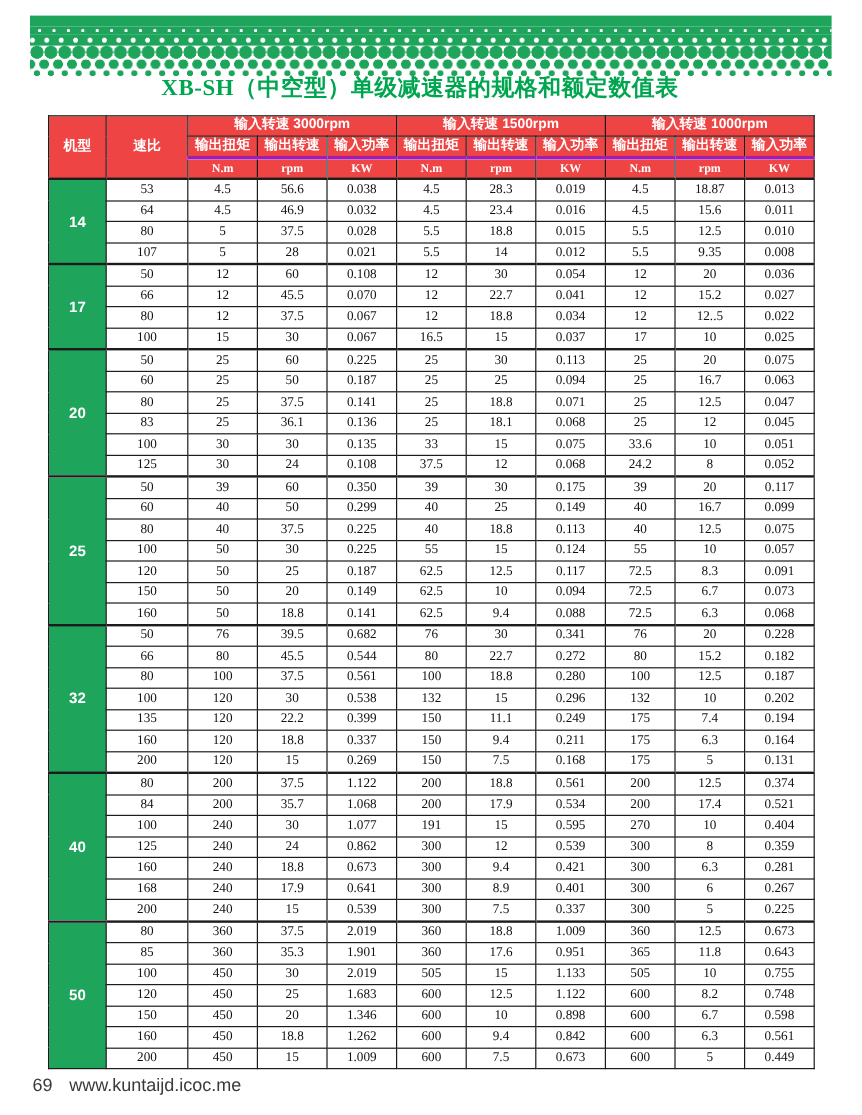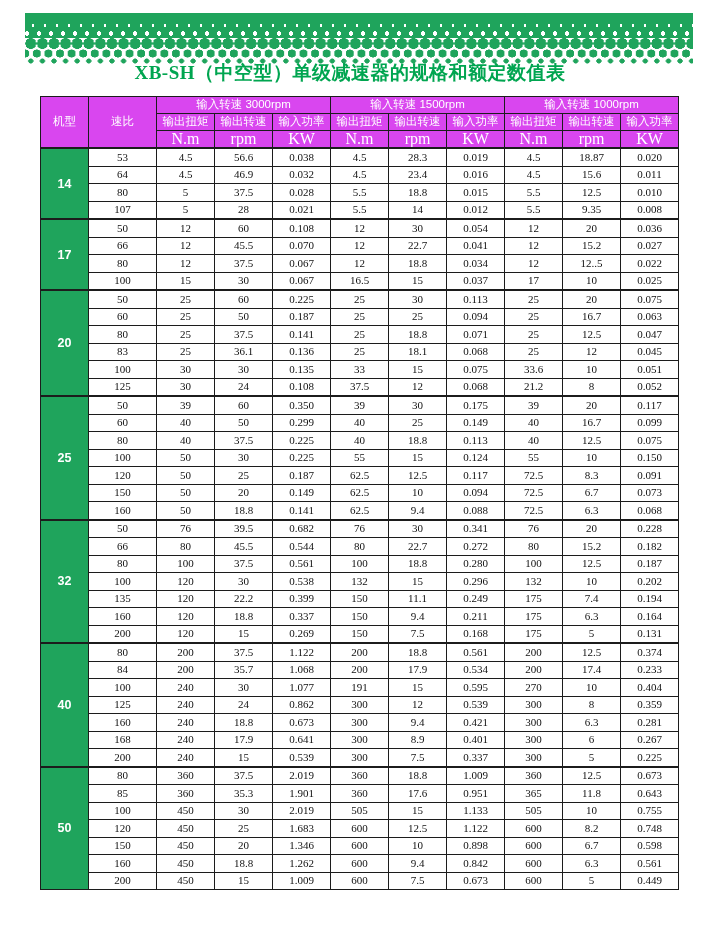--- a/index.html
+++ b/index.html
@@ -38,26 +38,26 @@
   
   table.spec {
     position:absolute; left:40px; top:96px; width:638px;
     border-collapse:collapse; table-layout:fixed;
   }
   table.spec th, table.spec td {
     border:1px solid #1c1c1c; padding:0; text-align:center; vertical-align:middle;
     overflow:hidden; white-space:nowrap;
   }
   thead th {
-    background:#d946ef; color:#ffffff; font-weight:normal;
+    background:#ef4444; color:#ffffff; font-weight:bold;
     font-size:11.5px; height:16px; line-height:1;
   }
   thead tr.units th {
-    border-top:1px solid #a21caf; font-family:"Liberation Serif", serif;
-    font-size:16px; height:15px;
+    border-top:3px solid #a21caf; font-family:"Liberation Serif", serif;
+    font-size:10px; height:15px;
   }
   td.model-cell {
     background:#1fa45c; color:#ffffff; font-weight:bold; font-size:12.5px;
   }
   td.ratio-cell, td.data-cell {
     background:#ffffff; color:#111111; font-family:"Liberation Serif", serif;
     font-size:11px; height:16.5px; line-height:1;
   }
   tr.group-start td { border-top:2px solid #1c1c1c; }
 
@@ -133,21 +133,21 @@
           <td class="model-cell" rowspan="4">14</td>
           <td class="ratio-cell">53</td>
           <td class="data-cell">4.5</td>
           <td class="data-cell">56.6</td>
           <td class="data-cell">0.038</td>
           <td class="data-cell">4.5</td>
           <td class="data-cell">28.3</td>
           <td class="data-cell">0.019</td>
           <td class="data-cell">4.5</td>
           <td class="data-cell">18.87</td>
-          <td class="data-cell">0.020</td>
+          <td class="data-cell">0.013</td>
         </tr>
         <tr>
           <td class="ratio-cell">64</td>
           <td class="data-cell">4.5</td>
           <td class="data-cell">46.9</td>
           <td class="data-cell">0.032</td>
           <td class="data-cell">4.5</td>
           <td class="data-cell">23.4</td>
           <td class="data-cell">0.016</td>
           <td class="data-cell">4.5</td>
@@ -289,21 +289,21 @@
           <td class="data-cell">0.051</td>
         </tr>
         <tr>
           <td class="ratio-cell">125</td>
           <td class="data-cell">30</td>
           <td class="data-cell">24</td>
           <td class="data-cell">0.108</td>
           <td class="data-cell">37.5</td>
           <td class="data-cell">12</td>
           <td class="data-cell">0.068</td>
-          <td class="data-cell">21.2</td>
+          <td class="data-cell">24.2</td>
           <td class="data-cell">8</td>
           <td class="data-cell">0.052</td>
         </tr>
         <tr class="group-start">
           <td class="model-cell" rowspan="7">25</td>
           <td class="ratio-cell">50</td>
           <td class="data-cell">39</td>
           <td class="data-cell">60</td>
           <td class="data-cell">0.350</td>
           <td class="data-cell">39</td>
@@ -340,21 +340,21 @@
         <tr>
           <td class="ratio-cell">100</td>
           <td class="data-cell">50</td>
           <td class="data-cell">30</td>
           <td class="data-cell">0.225</td>
           <td class="data-cell">55</td>
           <td class="data-cell">15</td>
           <td class="data-cell">0.124</td>
           <td class="data-cell">55</td>
           <td class="data-cell">10</td>
-          <td class="data-cell">0.150</td>
+          <td class="data-cell">0.057</td>
         </tr>
         <tr>
           <td class="ratio-cell">120</td>
           <td class="data-cell">50</td>
           <td class="data-cell">25</td>
           <td class="data-cell">0.187</td>
           <td class="data-cell">62.5</td>
           <td class="data-cell">12.5</td>
           <td class="data-cell">0.117</td>
           <td class="data-cell">72.5</td>
@@ -486,21 +486,21 @@
         <tr>
           <td class="ratio-cell">84</td>
           <td class="data-cell">200</td>
           <td class="data-cell">35.7</td>
           <td class="data-cell">1.068</td>
           <td class="data-cell">200</td>
           <td class="data-cell">17.9</td>
           <td class="data-cell">0.534</td>
           <td class="data-cell">200</td>
           <td class="data-cell">17.4</td>
-          <td class="data-cell">0.233</td>
+          <td class="data-cell">0.521</td>
         </tr>
         <tr>
           <td class="ratio-cell">100</td>
           <td class="data-cell">240</td>
           <td class="data-cell">30</td>
           <td class="data-cell">1.077</td>
           <td class="data-cell">191</td>
           <td class="data-cell">15</td>
           <td class="data-cell">0.595</td>
           <td class="data-cell">270</td>
@@ -636,14 +636,17 @@
           <td class="data-cell">600</td>
           <td class="data-cell">7.5</td>
           <td class="data-cell">0.673</td>
           <td class="data-cell">600</td>
           <td class="data-cell">5</td>
           <td class="data-cell">0.449</td>
         </tr>
       </tbody>
   </table>
 
+  <div class="footer">
+    <span class="pagenum">69</span><span>www.kuntaijd.icoc.me</span>
+  </div>
 
 </div>
 
 </body></html>

